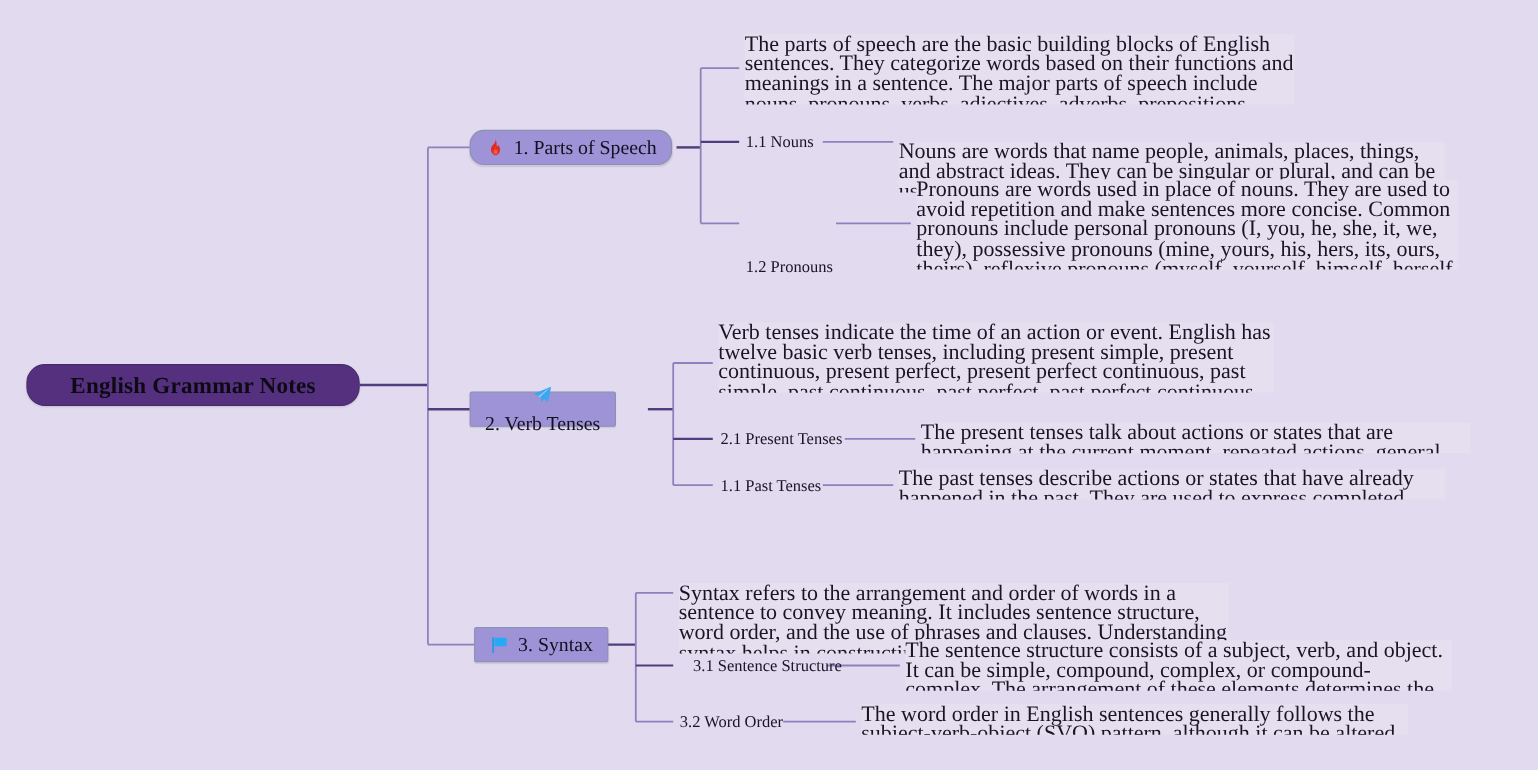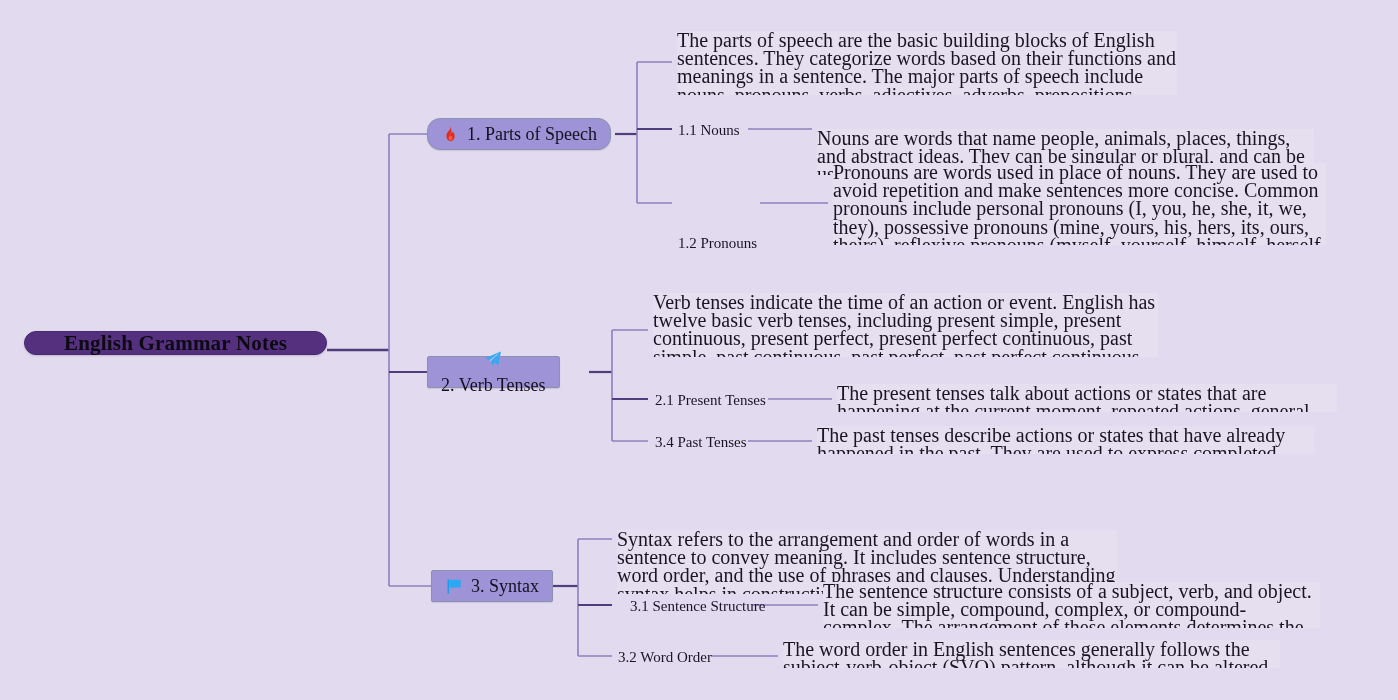--- a/index.html
+++ b/index.html
@@ -31,21 +31,21 @@
   }
   .node {
     position: absolute;
     box-sizing: border-box;
   }
   
   .root-node {
     left: 24px;
     top: 331px;
     width: 303px;
-    height: 24px;
+    height: 38px;
     background: #55307f;
     border: 1px solid #472a6b;
     border-radius: 17px;
     display: flex;
     align-items: center;
     justify-content: center;
     box-shadow: 0 1px 2px rgba(60,40,90,0.18);
   }
   .root-label {
     font-size: 21px;
@@ -178,21 +178,21 @@
       <path d="M7.2 13.8 21 3.2 8.1 15.5z" fill="#8fd0f7"></path>
     </svg>
     <span class="branch-label">2. Verb Tenses</span>
   </div>
 
   <div class="desc" style="left:653px; top:293px; width:505px; height:64px;">Verb tenses indicate the time of an action or event. English has twelve basic verb tenses, including present simple, present continuous, present perfect, present perfect continuous, past simple, past continuous, past perfect, past perfect continuous, future simple, future continuous, future perfect, and future perfect continuous. Each tense has its specific rules and uses.</div>
 
   <div class="leaf-label" style="left:655px; top:391px;">2.1 Present Tenses</div>
   <div class="desc" style="left:837px; top:384px; width:500px; height:28px;">The present tenses talk about actions or states that are happening at the current moment, repeated actions, general truths, or future plans arranged in advance.</div>
 
-  <div class="leaf-label" style="left:655px; top:433px;">3.4 Past Tenses</div>
+  <div class="leaf-label" style="left:655px; top:433px;">1.1 Past Tenses</div>
   <div class="desc" style="left:817px; top:426px; width:497px; height:28px;">The past tenses describe actions or states that have already happened in the past. They are used to express completed actions or events in a specific time frame.</div>
 
   <div class="node branch-node" id="branch-3">
     <svg class="branch-icon" viewBox="0 0 24 24">
       <rect x="3.2" y="3" width="1.9" height="18" fill="#1f9ae8"></rect>
       <path d="M5.6 3.6h14.1v9.7H5.6z" fill="#29a8f5"></path>
     </svg>
     <span class="branch-label">3. Syntax</span>
   </div>
 

